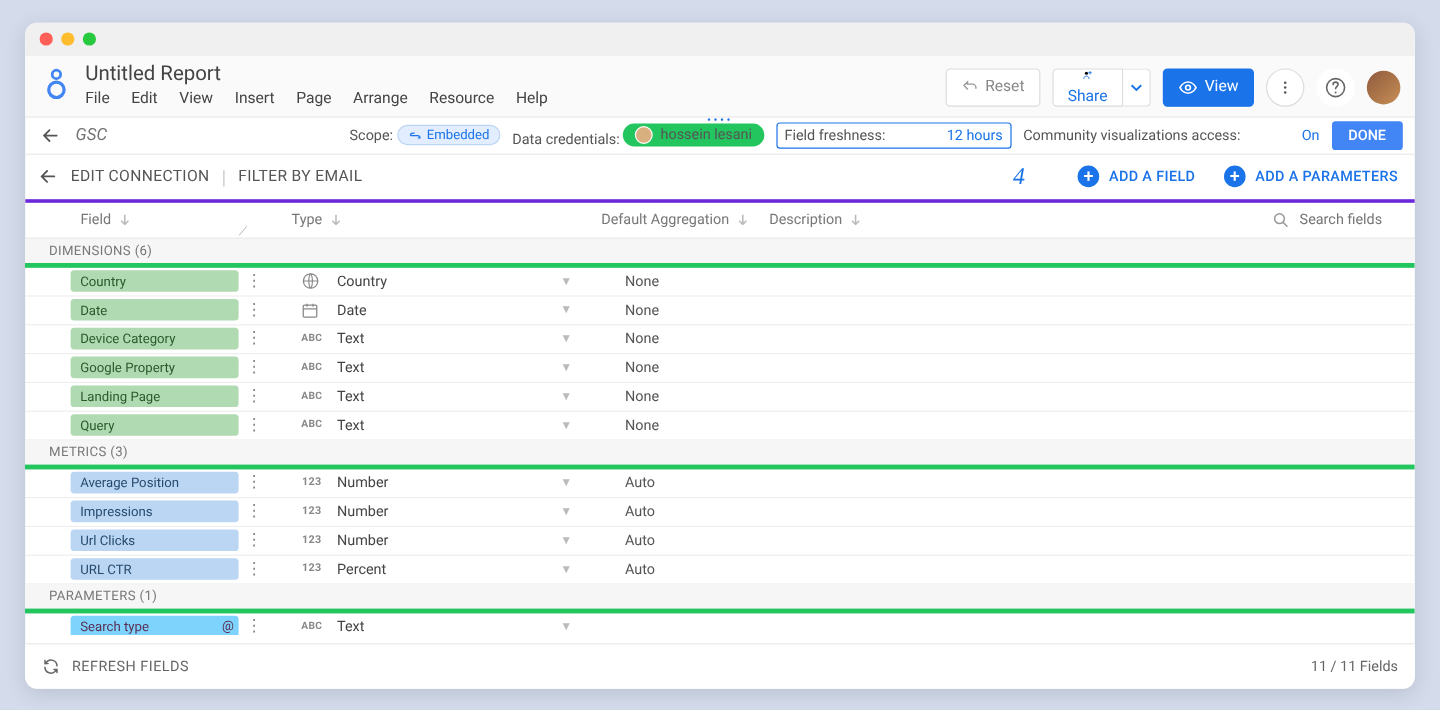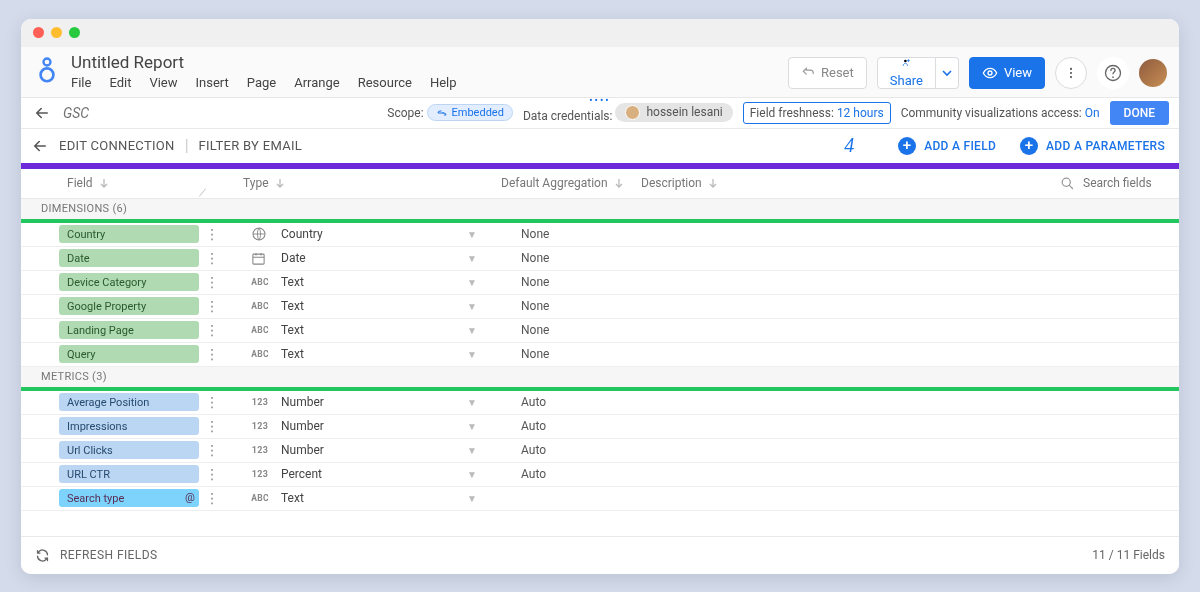--- a/index.html
+++ b/index.html
@@ -22,28 +22,28 @@
 .btn-share{color:#1a73e8;}
 .btn-view{background:#1a73e8;color:#fff;border-color:#1a73e8;}
 .icon-btn{width:32px;height:32px;border:1px solid #dadce0;border-radius:50%;display:flex;align-items:center;justify-content:center;cursor:pointer;background:#fff;}
 .avatar{width:28px;height:28px;border-radius:50%;background:linear-gradient(135deg,#8e5a3d,#c88f55);}
 
 .infobar{height:32px;border-top:1px solid #e8e8e8;border-bottom:1px solid #e8e8e8;display:flex;align-items:center;padding:0 10px;position:relative;}
 .back-arrow{width:22px;height:22px;display:flex;align-items:center;justify-content:center;cursor:pointer;color:#555;}
 .infobar-title{font-size:14px;color:#737373;margin-left:10px;font-style:italic;}
 .infobar-right{position:absolute;right:10px;display:flex;align-items:center;gap:10px;font-size:12px;color:#555;}
 .scope-pill{display:inline-flex;align-items:center;gap:4px;background:#e2eeff;border:1px solid #bcd5f5;border-radius:10px;padding:1px 8px;color:#1a73e8;font-size:11px;}
-.cred-pill{display:inline-flex;align-items:center;gap:6px;background:#e5e5e5;border-radius:10px;padding:2px 10px;color:#555;}
+.cred-pill{display:inline-flex;align-items:center;gap:6px;background:#22c55e;border-radius:10px;padding:2px 10px;color:#555;}
 .cred-avatar{width:15px;height:15px;border-radius:50%;background:#d8b080;display:inline-block;border:1.5px solid #fff;}
 .freshness{border:1.5px solid #1a73e8;border-radius:3px;padding:3px 6px;color:#555;}
-.freshness-v,.cv-on{color:#1a73e8;}
+.freshness-v,.cv-on{color:#1a73e8;margin-left:48px;}
 .btn-done{background:#4285f4;color:#fff;border:none;border-radius:3px;height:24px;padding:0 14px;font-size:12px;font-weight:500;cursor:pointer;}
 .handle{position:absolute;top:-3px;left:50%;transform:translateX(-50%);font-size:10px;color:#1a73e8;letter-spacing:2px;}
 
-.actionbar{height:40px;display:flex;align-items:center;padding:0 10px;border-bottom:6px solid #6d28d9;position:relative;}
+.actionbar{height:40px;display:flex;align-items:center;padding:0 10px;border-bottom:3px solid #6d28d9;position:relative;}
 .ab-back{width:18px;stroke:#555;cursor:pointer;}
 .ab-text{font-size:13px;color:#555;letter-spacing:0.3px;margin-left:10px;}
 .ab-div{color:#ccc;margin:0 10px;}
 .ab-right{position:absolute;right:14px;display:flex;align-items:center;gap:24px;}
 .callout-4{color:#1a73e8;font-size:20px;font-family:serif;font-style:italic;margin-right:20px;}
 .add-link{display:flex;align-items:center;gap:8px;color:#1a73e8;font-size:12px;font-weight:500;cursor:pointer;letter-spacing:0.3px;}
 .plus-circle{width:18px;height:18px;border-radius:50%;background:#1a73e8;color:#fff;display:flex;align-items:center;justify-content:center;font-size:15px;line-height:1;}
 
 .colhead{height:30px;display:flex;align-items:center;border-bottom:1px solid #e8e8e8;position:relative;font-size:12px;color:#777;}
 .ch-field{position:absolute;left:46px;display:flex;align-items:center;gap:6px;}
@@ -325,20 +325,21 @@
           <span class="agg">Auto</span>
         </div>
         <div class="row">
           <div class="chip chip-met">URL CTR</div>
           <span class="more">⋮</span>
           <span class="t-icon num"><span class="num">123</span></span>
           <span class="t-label">Percent</span>
           <span class="dd">▼</span>
           <span class="agg">Auto</span>
         </div>
+        <div class="section-h">PARAMETERS (1)</div>
         <div class="row">
           <div class="chip chip-par">Search type</div>
           <span class="more">⋮</span>
           <span class="t-icon abc"><span class="abc">ABC</span></span>
           <span class="t-label">Text</span>
           <span class="dd">▼</span>
         </div>
       </div>
 
     <div class="footer">

